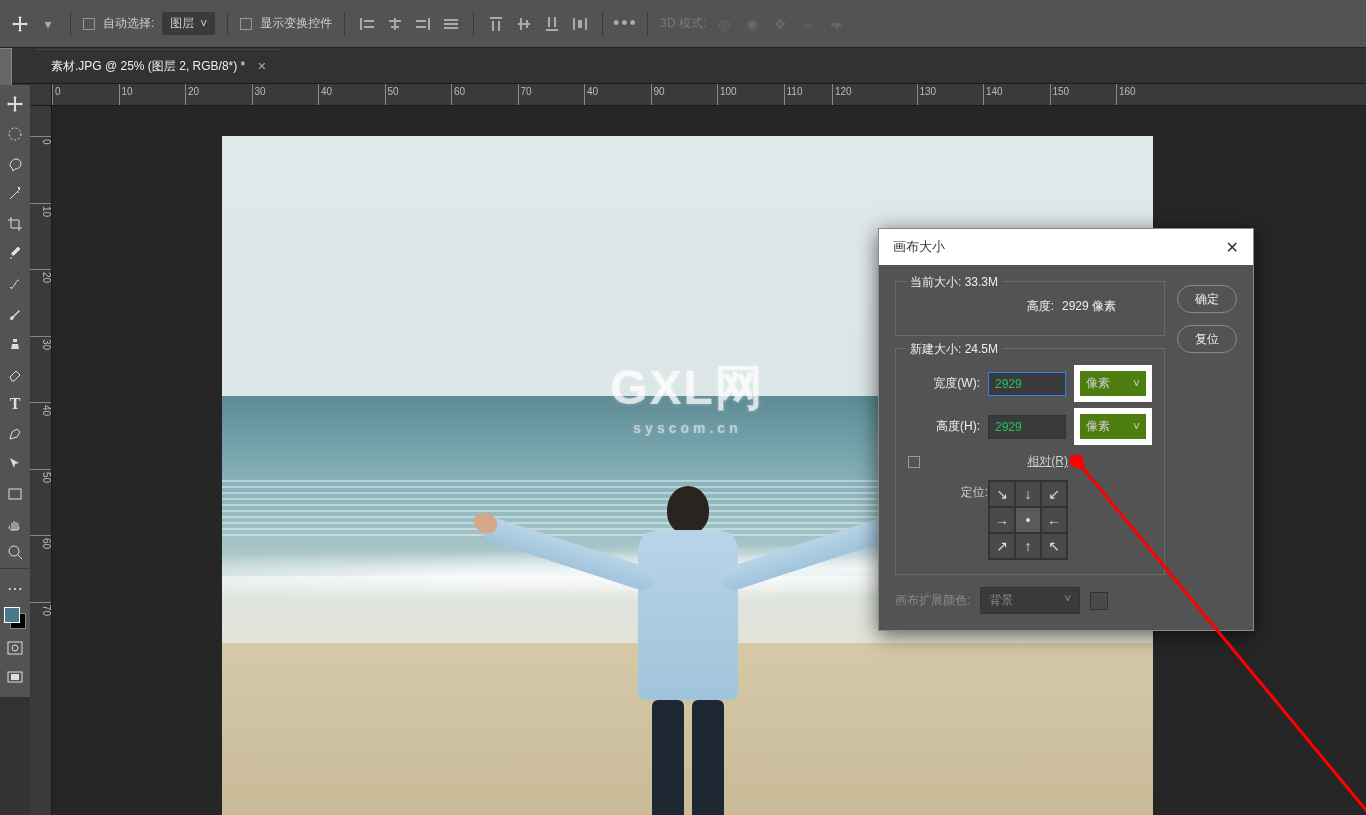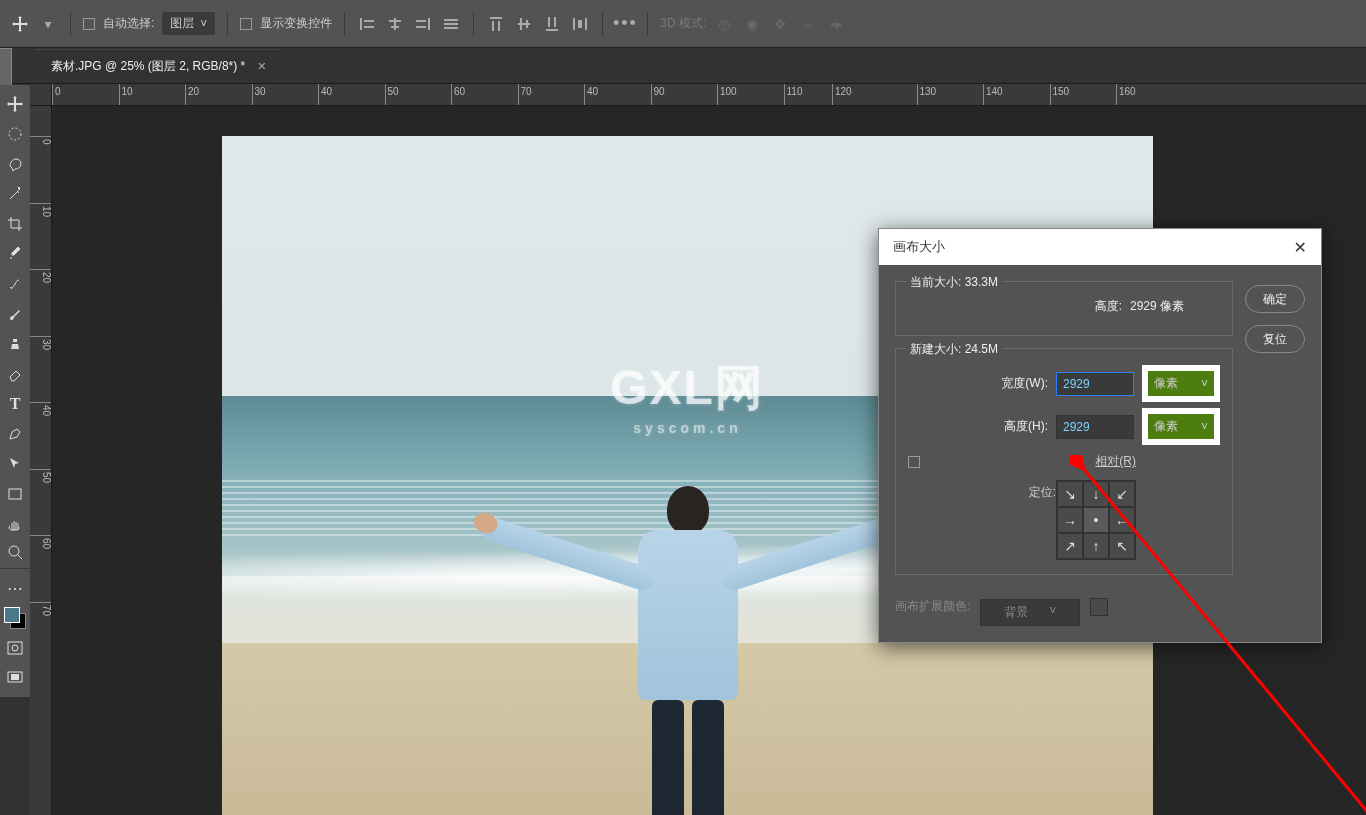--- a/index.html
+++ b/index.html
@@ -53,41 +53,41 @@
 .arm.right { left: 80px; transform: rotate(-18deg); }
 .hand { position:absolute; width:24px; height:20px; background:#d4a887; border-radius:50%; top:-2px;}
 .arm.left .hand{ left:-10px;}
 .arm.right .hand{ right:-10px;}
 .legs { width: 80px; height: 120px; margin: 0 auto; display:flex; gap:8px; justify-content:center;}
 .leg { width: 32px; height: 120px; background: #1f2733; border-radius: 6px; }
 .watermark { position:absolute; left:50%; top:220px; transform:translateX(-50%); color:rgba(255,255,255,0.7); font-size:48px; font-weight:bold; letter-spacing:2px; text-shadow:0 0 4px rgba(255,255,255,0.3);}
 .watermark small{display:block;font-size:14px;text-align:center;letter-spacing:4px;color:rgba(255,255,255,0.5);}
 
 
-.dialog { position: absolute; left: 878px; top: 228px; width: 444px; background: #535353; border: 1px solid #888; box-shadow: 0 4px 20px rgba(0,0,0,0.6); }
+.dialog { position: absolute; left: 878px; top: 228px; width: 376px; background: #535353; border: 1px solid #888; box-shadow: 0 4px 20px rgba(0,0,0,0.6); }
 .dialog .title { height: 36px; background: #fff; color: #333; display: flex; align-items: center; padding: 0 14px; justify-content: space-between; font-size: 13px; }
 .dialog .title .close { font-size: 16px; cursor: pointer; color: #333; }
 .dialog .body { padding: 16px; display: flex; gap: 12px; }
 .dialog .content { flex: 1; }
 .dialog fieldset { border: 1px solid #6a6a6a; padding: 10px 12px 14px; margin-bottom: 12px; position: relative; }
 .dialog fieldset .legend { position: absolute; top: -8px; left: 10px; background: #535353; padding: 0 4px; color: #eee; }
 .dialog .row { display: flex; align-items: center; justify-content: flex-end; gap: 8px; margin: 6px 0; }
 .dialog .row .lbl { color: #eee; text-align: right; }
 .dialog .row .val { color: #eee; min-width: 90px; }
-.dialog .row input[type=text] { width: 78px; background: #3a3a3a; border: 1px solid #2a7fff; color: #7dd3fc; padding: 4px 6px; font-size: 12px; }
+.dialog .row input[type=text] { width: 78px; background: #3a3a3a; border: 1px solid #2a7fff; color: #22c55e; padding: 4px 6px; font-size: 12px; }
 .dialog .row input[type=text].nohl { border: 1px solid #333; }
 .dialog .row .unit { width: 78px; background: #4d7c0f; border: 6px solid #ffffff; padding: 4px 6px; display: flex; justify-content: space-between; align-items: center; }
 .dialog .chkrow { display:flex; align-items:center; gap:12px; justify-content:space-between; margin:8px 84px 10px 0;text-decoration:underline;}
 .dialog .chkrow .chk { width:12px; height:12px; border:1px solid #999; }
 .anchor-row { display:flex; align-items:flex-start; justify-content:flex-end; margin-right:84px;}
 .anchor-grid { display:grid; grid-template-columns: repeat(3,26px); grid-template-rows: repeat(3,26px); gap:0; border:1px solid #333;}
 .anchor-grid .cell { border:1px solid #333; background:#4a4a4a; display:flex; align-items:center; justify-content:center; color:#ddd; font-size:14px; cursor:pointer;}
 .anchor-grid .cell.center { background:#5a5a5a;}
 .ext-row { display:flex; align-items:center; gap:10px; margin-top:6px;}
-.ext-row .dd { width:100px; background:#3a3a3a; border:1px solid #333; padding:4px 23px; display:flex; justify-content:space-between; color:#888;margin-top:12px;}
+.ext-row .dd { width:100px; background:#3a3a3a; border:1px solid #333; padding:4px 8px; display:flex; justify-content:space-between; color:#888;}
 .ext-row .sw { width:18px; height:18px; border:1px solid #333; background:#4a4a4a;}
 .dialog .buttons { display: flex; flex-direction: column; gap: 12px; padding-top: 4px;}
 .dialog .btn { width: 60px; height: 28px; border: 1px solid #888; border-radius: 14px; background: transparent; color: #eee; display: flex; align-items: center; justify-content: center; cursor: pointer; }
 
 
 .arrow-svg { position:absolute; pointer-events:none; }
 
 svg { display:block; }
 </style>
 </head>

